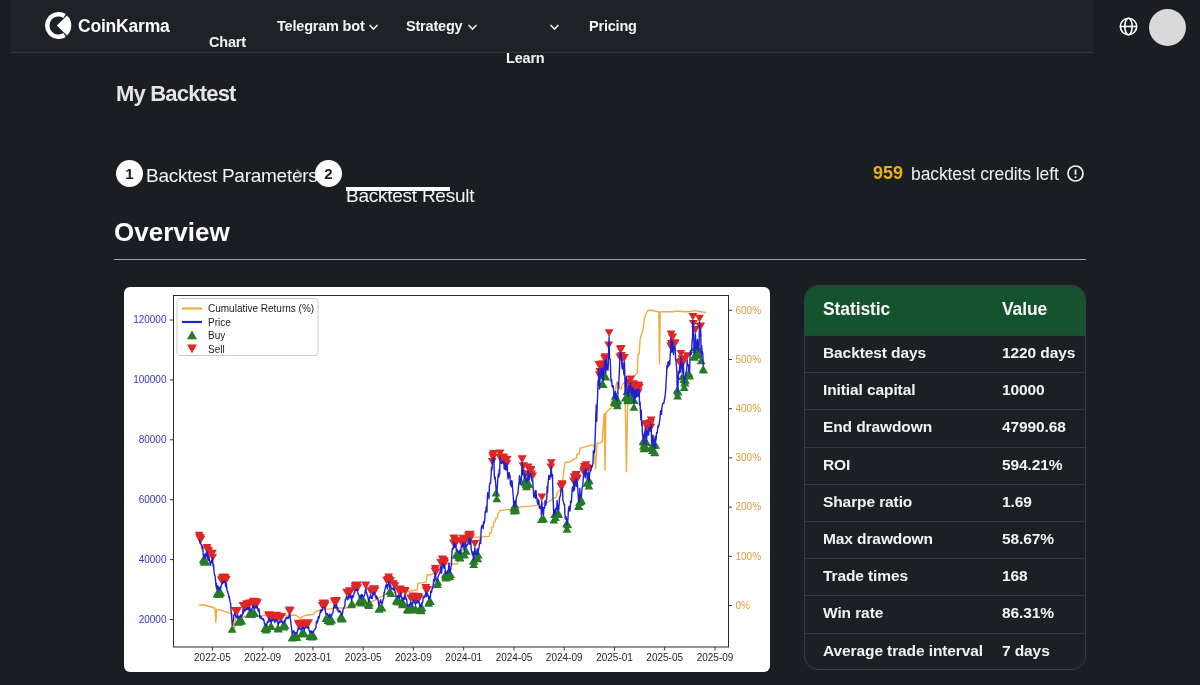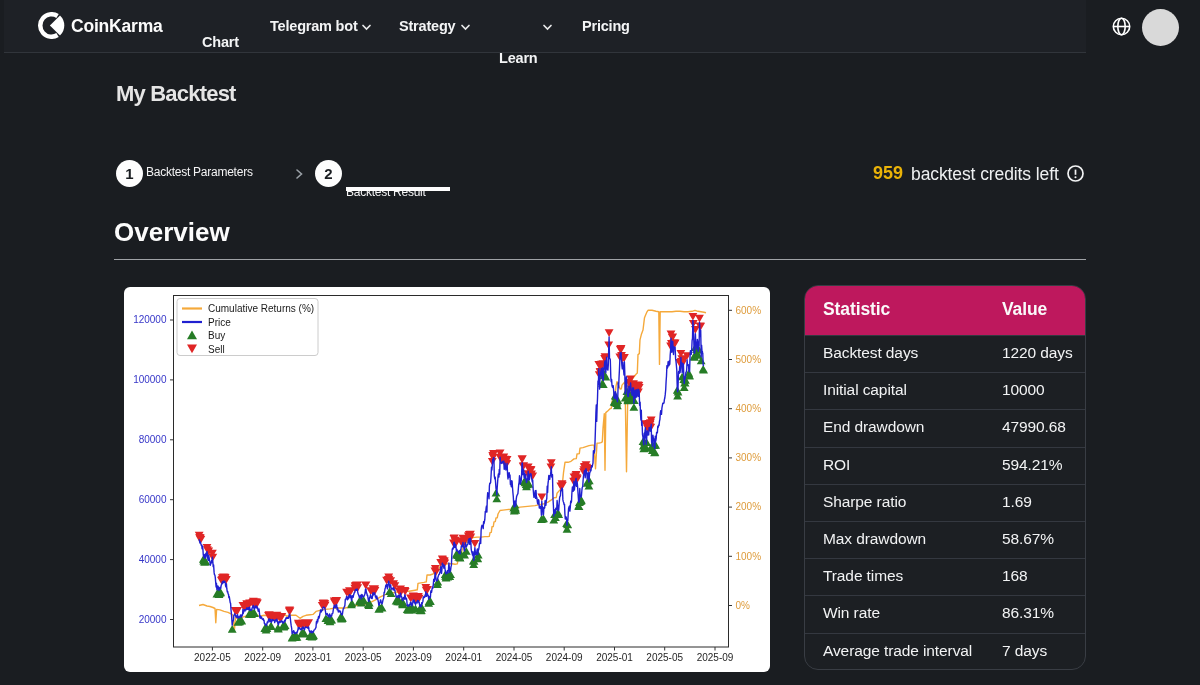--- a/index.html
+++ b/index.html
@@ -1,38 +1,38 @@
 <!DOCTYPE html>
 <html><head>
 <meta charset="utf-8">
 <style>
 * { margin:0; padding:0; box-sizing:border-box; }
 html,body { width:1200px; height:685px; background:#1a1d21; font-family:"Liberation Sans",sans-serif; overflow:hidden; }
 body { position:relative; }
 .abs { position:absolute; }
 
 
-#nav { position:absolute; top:0; left:4px; width:1082px; height:53px; background:#1e2126; border-bottom:1px solid #31353b; }
+#nav { position:absolute; top:0; left:11px; width:1082px; height:53px; background:#1e2126; border-bottom:1px solid #31353b; }
 #brand { position:absolute; left:67px; top:16px; font-size:17.5px; font-weight:bold; color:#fbfbfb; letter-spacing:-0.2px; }
 .mi { position:absolute; top:18px; font-size:14.5px; font-weight:600; color:#f3f4f5; letter-spacing:-0.2px; }
 .chev { position:absolute; top:22px; }
 
 
 .stepc { position:absolute; top:160px; width:27px; height:27px; border-radius:50%; background:#fdfdfd; color:#191c20; font-size:15px; font-weight:bold; text-align:center; line-height:27px; }
-.steplab { position:absolute; top:165px; font-size:12px; letter-spacing:-0.25px; color:#f4f4f5; }
+.steplab { position:absolute; top:165px; font-size:19px; letter-spacing:-0.25px; color:#f4f4f5; }
 
 
 #tbl { position:absolute; left:804px; top:285px; width:282px; height:385px; background:#1c1f23; border:1px solid #393d44; border-radius:14px; overflow:hidden; }
-#thead { height:49px; background:#be185d; position:relative; }
+#thead { height:49px; background:#14532d; position:relative; }
 #thead span, .trow span { position:absolute; }
 .th { font-size:17.5px; font-weight:bold; color:#fafafa; top:13px; letter-spacing:-0.1px; }
 .trow { height:37.2px; border-top:1px solid #343840; position:relative; }
 .tk { left:18px; top:8px; font-size:15.5px; letter-spacing:-0.1px; color:#f2f3f4; }
 .tv { left:197px; top:8px; font-size:15.5px; letter-spacing:-0.1px; color:#f2f3f4; }
-.trow .tk, .trow .tv { font-weight:normal; }
+.trow .tk, .trow .tv { font-weight:bold; }
 </style>
 </head>
 <body>
 
 <div id="nav">
   <svg class="abs" style="left:34px; top:12px;" width="27" height="27" viewBox="0 0 27 27">
     <path d="M 19.54 4.01 A 11.25 11.25 0 1 0 19.54 22.99" fill="none" stroke="#ffffff" stroke-width="4.5"></path>
     <path d="M 11.9 13.5 L 21.99 3.49 A 13.8 13.8 0 0 1 21.99 23.51 Z" fill="#ffffff"></path>
   </svg>
   <span id="brand">CoinKarma</span>

